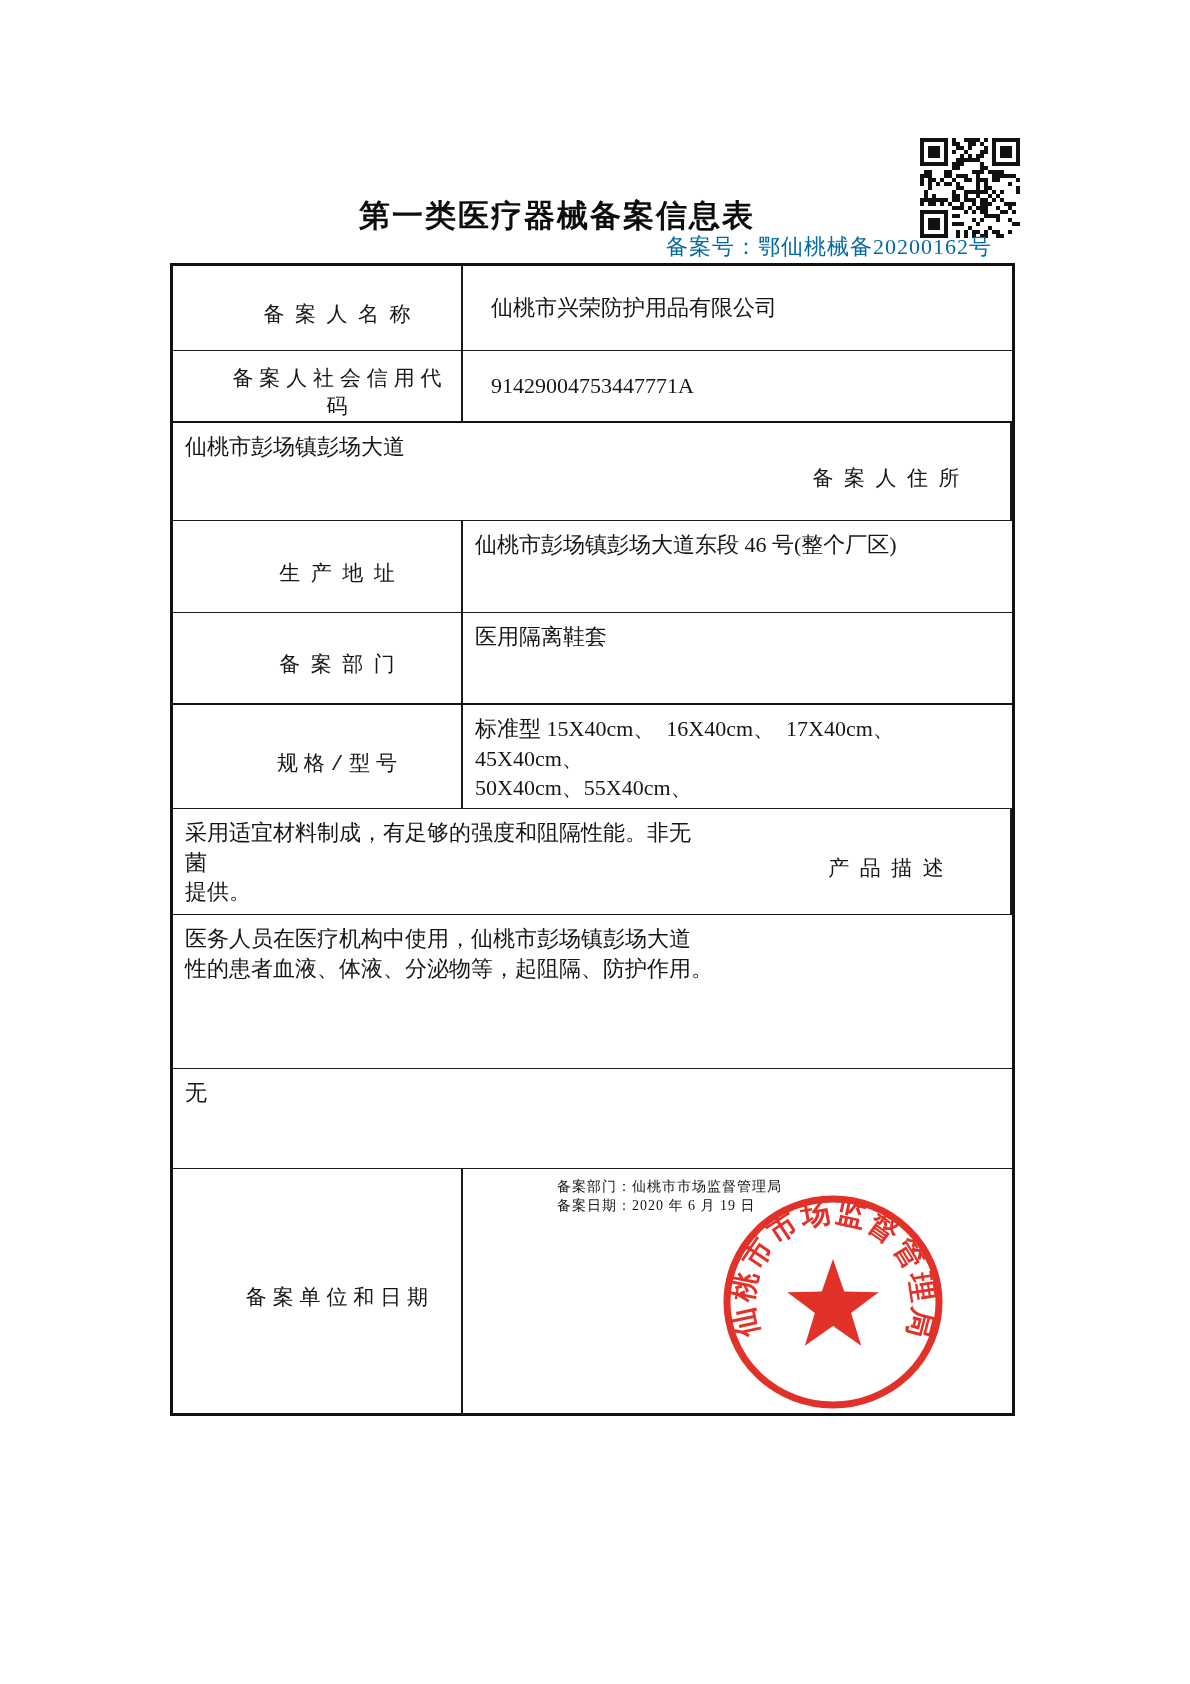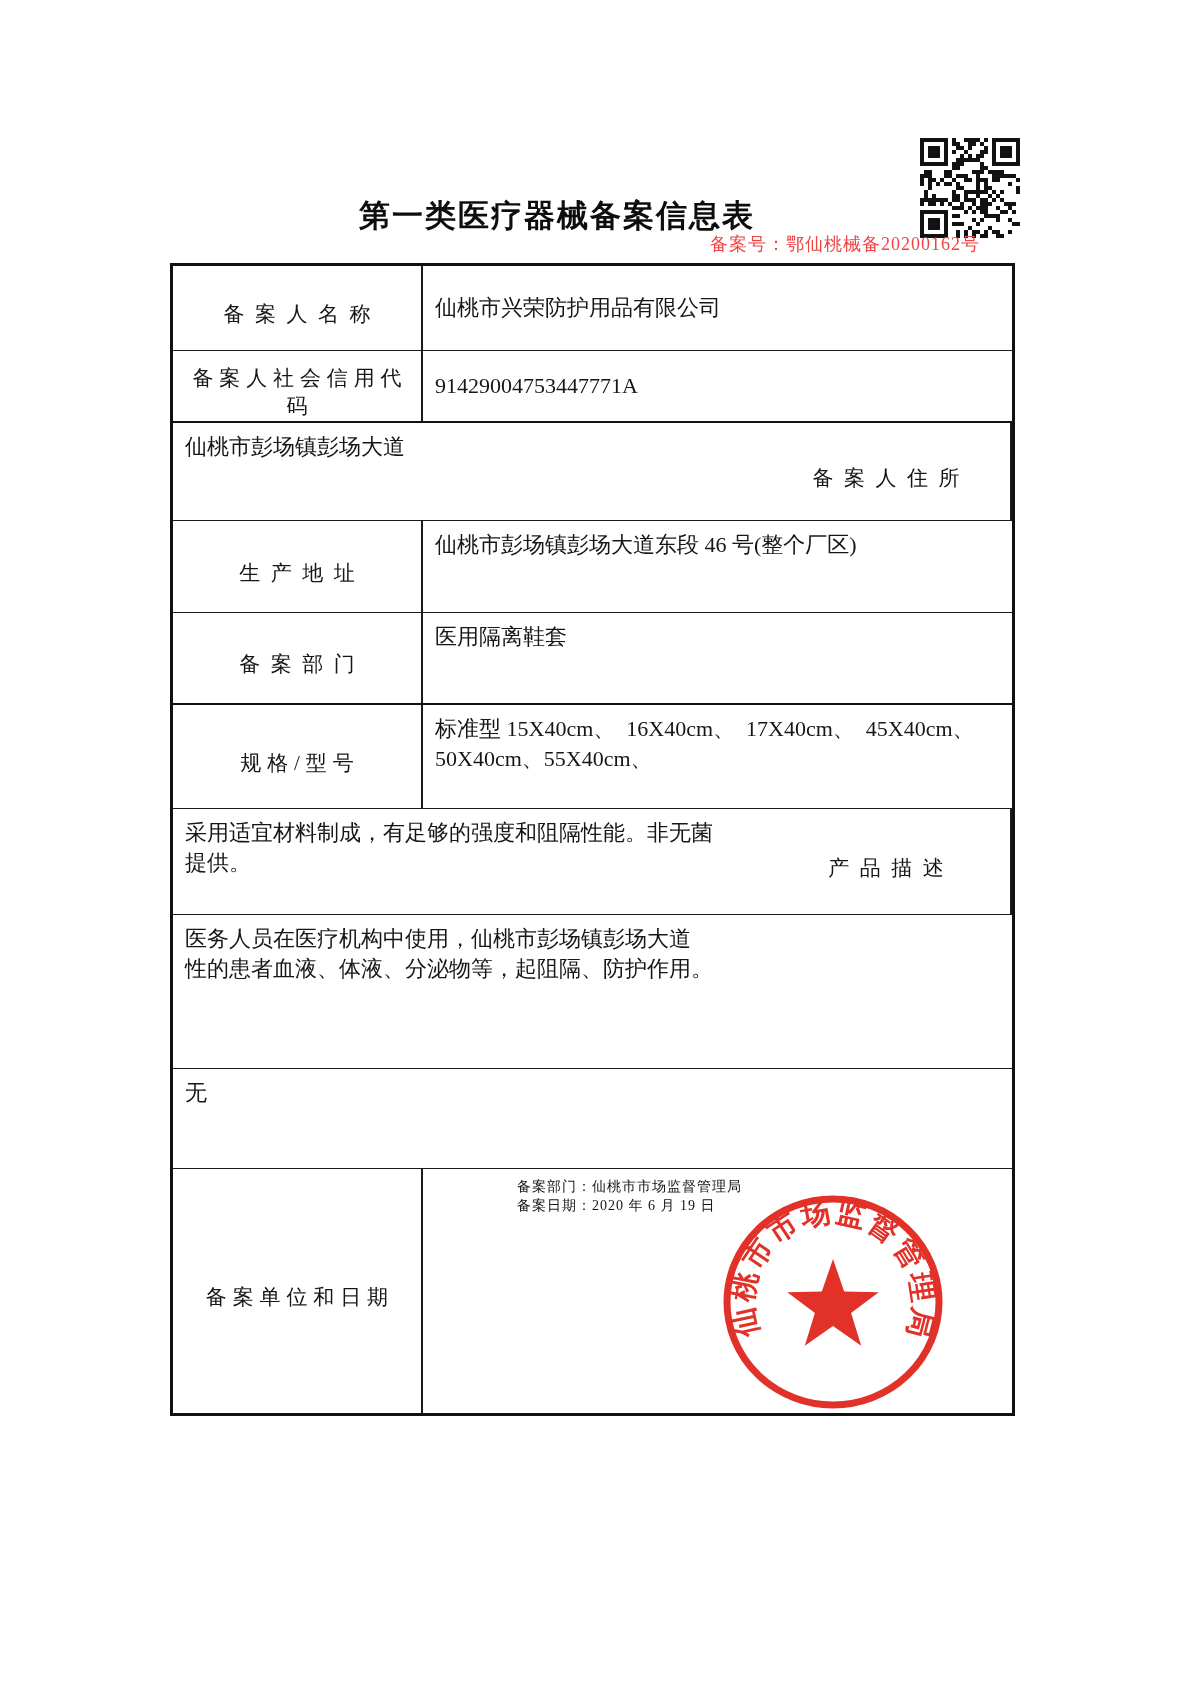--- a/index.html
+++ b/index.html
@@ -16,53 +16,54 @@
   .doc-title{
     position:absolute;left:100px;top:184px;width:914px;
     text-align:center;
     font-family:"Liberation Sans","DejaVu Sans",sans-serif;
     font-weight:700;font-size:31px;letter-spacing:2px;color:#0d0d0d;margin-top:11px;
   }
 
   .qr{position:absolute;left:920px;top:138px;width:100px;height:100px;}
 
   .filing-no{
-    position:absolute;left:408px;top:232px;width:572px;
-    text-align:right;font-size:18px;letter-spacing:1px;color:#ef4444;
+    position:absolute;left:420px;top:232px;width:572px;
+    text-align:right;font-size:22px;letter-spacing:1px;color:#0369a1;
   }
 
   .doc-table{
     position:absolute;left:170px;top:263px;width:845px;
     border:3px solid #111;
     box-sizing:border-box;
     background:transparent;
   }
   .row{display:flex;border-bottom:1.5px solid #1a1a1a;box-sizing:border-box;}
   .row:last-child{border-bottom:none;}
   .row.thick{border-bottom:2.5px solid #111;}
   .cell{box-sizing:border-box;}
   .cell.label{
     width:250px;flex:0 0 250px;
     border-right:2px solid #1a1a1a;
     display:flex;align-items:center;justify-content:center;
     font-size:21px;color:#161616;
     text-align:center;
     padding:4px 6px;
+    margin-left:40px;
   }
   .cell.label span{display:inline-block;transform:translateY(6px);}
   .ls-wide{letter-spacing:0.5em;margin-right:-0.5em;}
-  .ls-mid{letter-spacing:0.28em;margin-right:-0.28em;}
+  .ls-mid{letter-spacing:0.28em;margin-right:-0.28em;font-family:Liberation Mono, monospace;}
   .cell.value{
     flex:1 1 auto;
     font-size:22px;line-height:1.35;color:#161616;
     padding:9px 12px 6px 12px;
     white-space:pre-wrap;
     display:block;
   }
-  .row.vc .cell.value{display:flex;align-items:center;padding-top:0;padding-bottom:0;}
+  .row.vc .cell.value{display:flex;align-items:center;padding-top:0;padding-bottom:0;margin-left:16px;}
 
   .h85{height:85px;}  .h72{height:72px;}  .h98{height:98px;}
   .h92{height:92px;}  .h104{height:104px;} .h106{height:106px;}
   .h154{height:154px;} .h100{height:100px;} .h247{height:244px;}
 
   .unit-cell{
     display:flex;flex-direction:column;justify-content:center;
     gap:52px;padding-left:94px !important;white-space:normal !important;
   }
   .unit-line{font-size:14px;letter-spacing:1px;color:#141414;}

